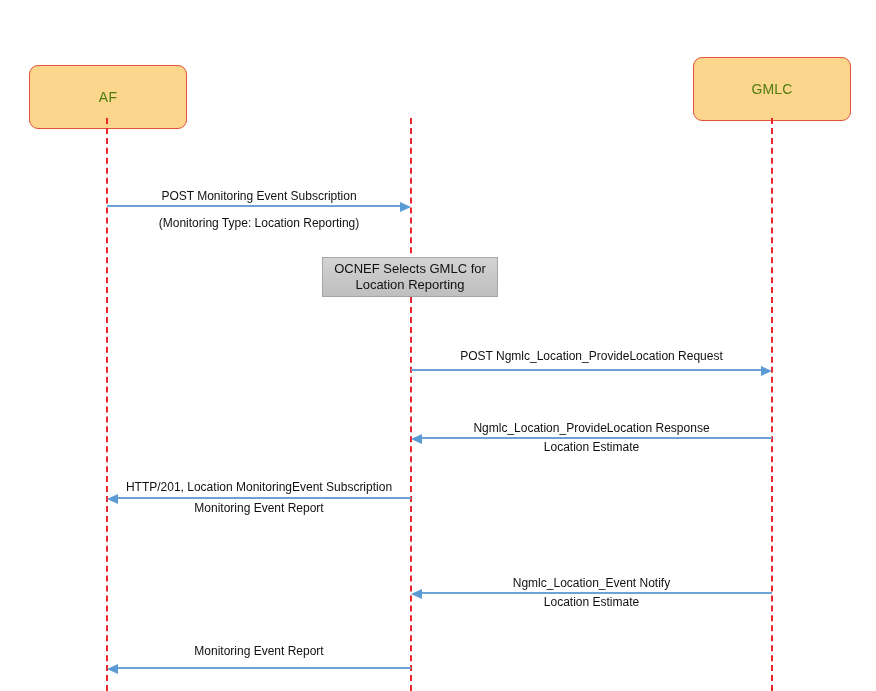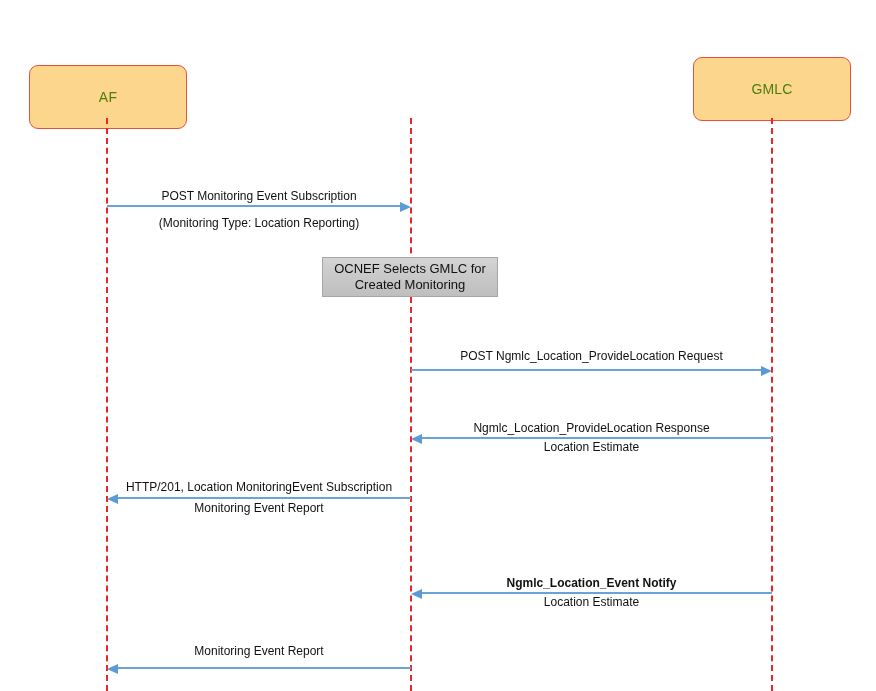--- a/index.html
+++ b/index.html
@@ -106,21 +106,21 @@
     <span class="plabel">GMLC</span>
   </div>
 
   <div class="lifeline" style="left:106px; top:118px; height:573px;"></div>
   <div class="lifeline" style="left:410px; top:118px; height:573px;"></div>
   <div class="lifeline" style="left:771px; top:118px; height:573px;"></div>
 
   <div class="notebox" style="left:322px; top:257px; width:176px; height:40px;">
     <div>
       <div>OCNEF Selects GMLC for</div>
-      <div>Created Monitoring</div>
+      <div>Location Reporting</div>
     </div>
   </div>
 
   <div class="msglabel" style="left:107px; top:189px; width:304px;">POST Monitoring Event Subscription</div>
   <div class="msg" style="left:107px; top:205px; width:293px;">
     <span class="arrowhead right"></span>
   </div>
   <div class="msglabel" style="left:107px; top:216px; width:304px;">(Monitoring Type: Location Reporting)</div>
 
   <div class="msglabel" style="left:411px; top:349px; width:361px;">POST Ngmlc_Location_ProvideLocation Request</div>
@@ -133,21 +133,21 @@
     <span class="arrowhead left"></span>
   </div>
   <div class="msglabel" style="left:411px; top:440px; width:361px;">Location Estimate</div>
 
   <div class="msglabel" style="left:107px; top:480px; width:304px;">HTTP/201, Location MonitoringEvent Subscription</div>
   <div class="msg" style="left:118px; top:497px; width:293px;">
     <span class="arrowhead left"></span>
   </div>
   <div class="msglabel" style="left:107px; top:501px; width:304px;">Monitoring Event Report</div>
 
-  <div class="msglabel" style="left:411px; top:576px; width:361px;font-weight:bold;">Ngmlc_Location_Event Notify</div>
+  <div class="msglabel" style="left:411px; top:576px; width:361px;">Ngmlc_Location_Event Notify</div>
   <div class="msg" style="left:422px; top:592px; width:350px;">
     <span class="arrowhead left"></span>
   </div>
   <div class="msglabel" style="left:411px; top:595px; width:361px;">Location Estimate</div>
 
   <div class="msglabel" style="left:107px; top:644px; width:304px;">Monitoring Event Report</div>
   <div class="msg" style="left:118px; top:667px; width:293px;">
     <span class="arrowhead left"></span>
   </div>
 

